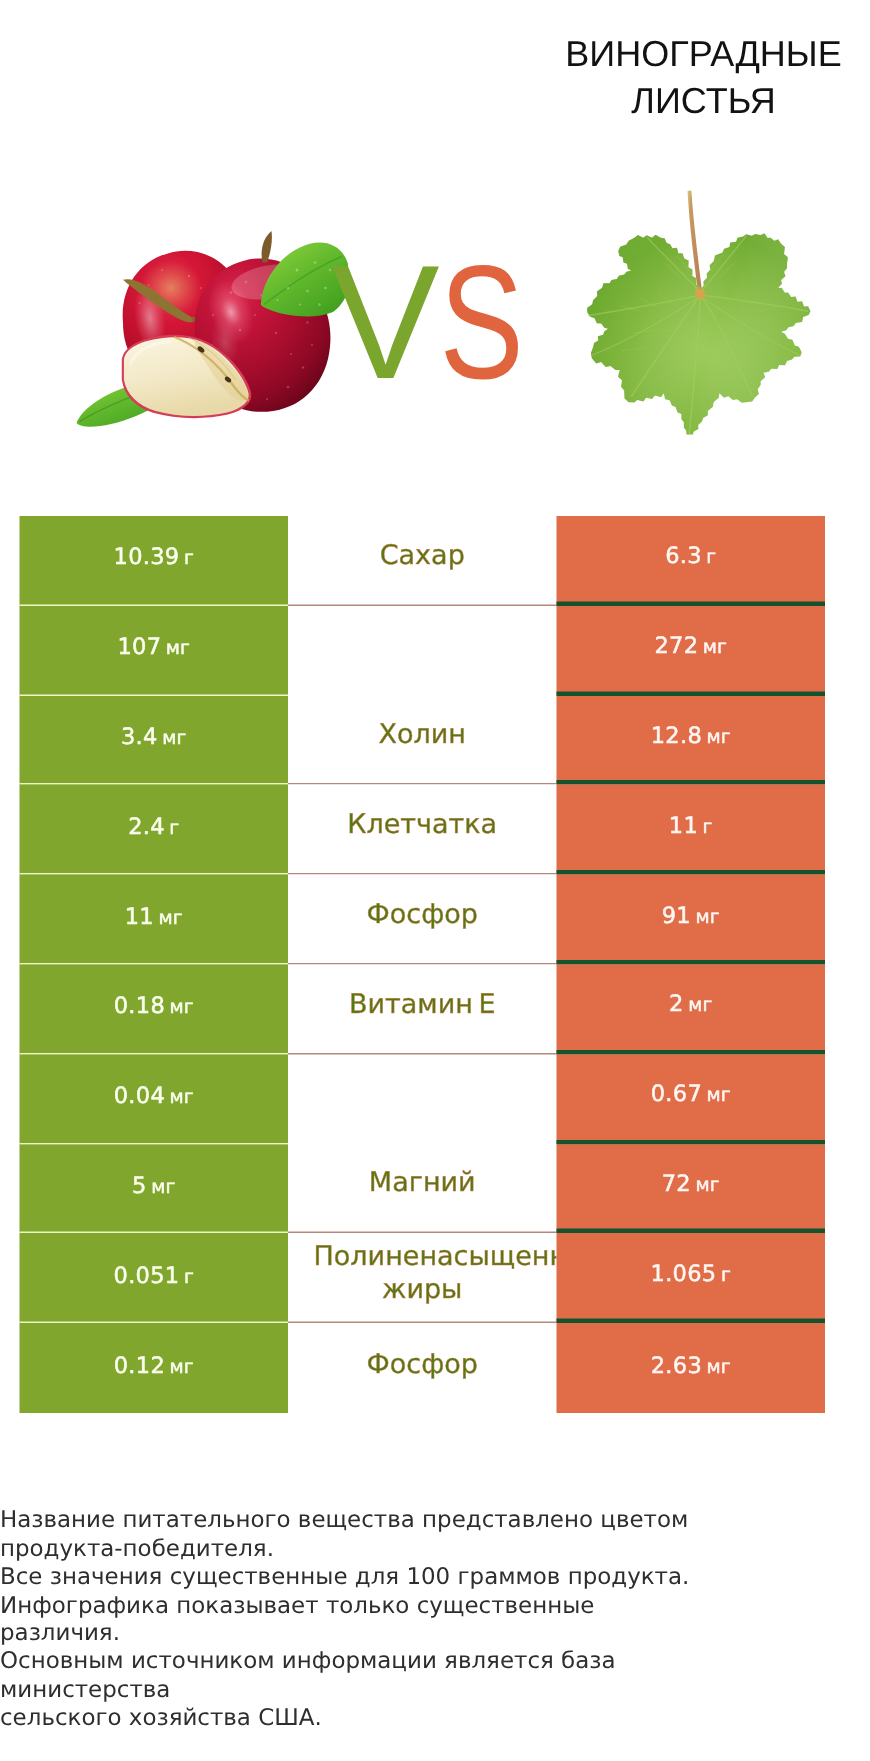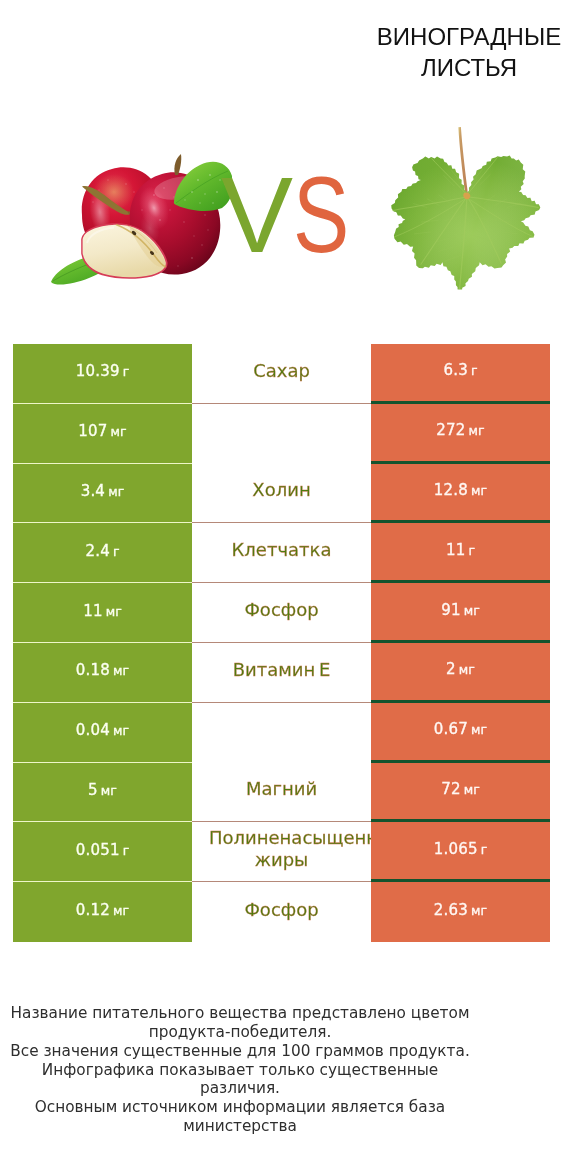--- a/index.html
+++ b/index.html
@@ -35,21 +35,21 @@
   .cL .inner,.cR .inner{display:flex;align-items:baseline;position:relative;top:-2px;}
   .num{font-family:"DejaVu Sans",sans-serif;font-size:15px;font-weight:400;letter-spacing:0.2px;}
   .unit{font-family:"DejaVu Sans",sans-serif;font-size:12.5px;font-weight:400;margin-left:3px;letter-spacing:0.1px;}
   .cM .lbl{display:block;position:relative;top:-3px;}
   .cM.two-line{white-space:normal;overflow:hidden;}
   .cM.two-line .lbl{white-space:normal;width:179px;line-height:22px;}
   .cM.two-line .lbl .l1{display:block;margin-left:17px;text-indent:0;}
   .cM.two-line .lbl .l2{display:block;}
 
   
-  .note{position:absolute;left:0;top:1004px;width:480px;text-align:center;color:#2e2e2e;
+  .note{position:absolute;left:0;top:1004px;width:480px;color:#2e2e2e;
         font-family:"DejaVu Sans",sans-serif;font-size:15.3px;line-height:18.84px;}
 </style>
 </head>
 <body>
 
 <div class="page">
 
   <div class="hero">
     <div class="title right">ВИНОГРАДНЫЕ ЛИСТЬЯ</div>
     <div class="apple-wrap">
@@ -414,14 +414,15 @@
         </div>
       </div>
     </div>
 
   <div class="note" id="footnote">
       <div>Название питательного вещества представлено цветом</div>
       <div>продукта-победителя.</div>
       <div>Все значения существенные для 100 граммов продукта.</div>
       <div>Инфографика показывает только существенные различия.</div>
       <div>Основным источником информации является база министерства</div>
+      <div>сельского хозяйства США.</div>
     </div>
 </div>
 
 </body></html>

